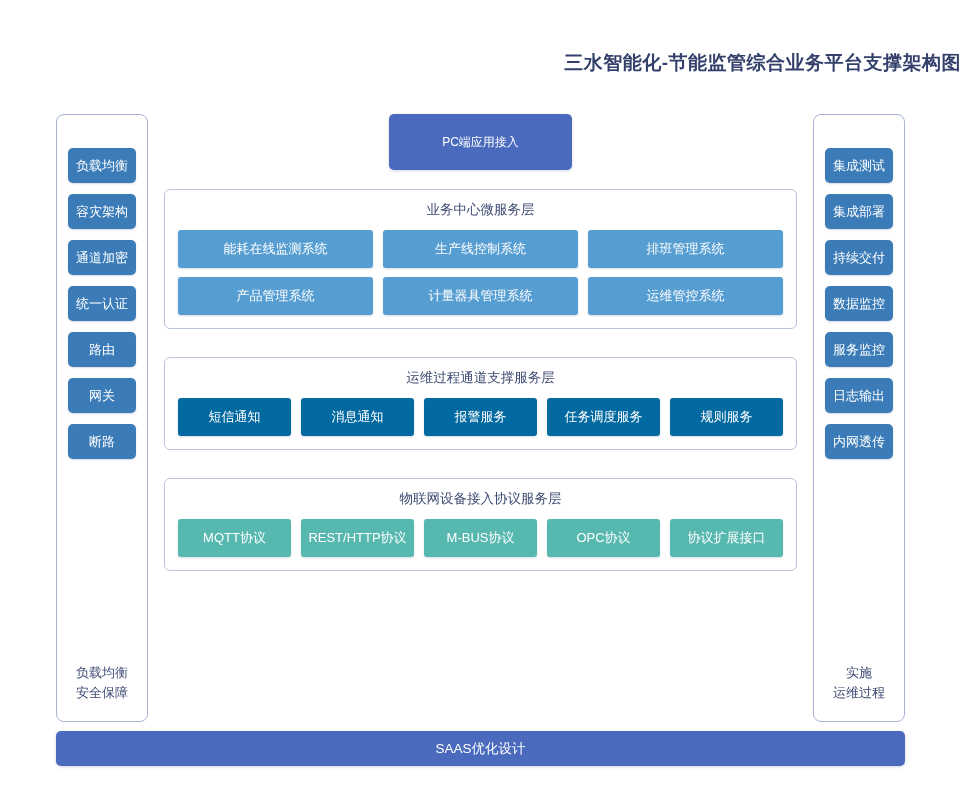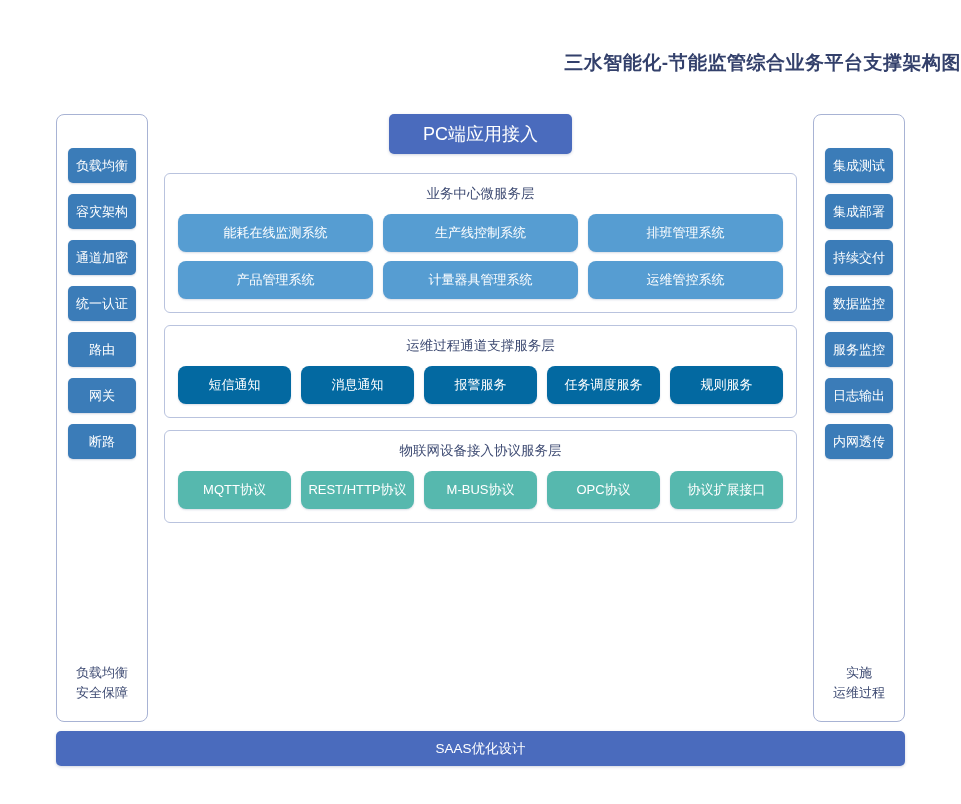--- a/index.html
+++ b/index.html
@@ -82,54 +82,54 @@
 
   
   .access-row {
     display: flex;
     justify-content: center;
     gap: 15px;
     margin-bottom: 19px;
   }
   .access-btn {
     width: 183px;
-    height: 40px;
+    height: 56px;
     background: #4a6bbd;
     border-radius: 5px;
     color: #ffffff;
-    font-size: 18px;
+    font-size: 12px;
     display: flex;
     align-items: center;
     justify-content: center;
     box-shadow: 0 1px 3px rgba(40,60,110,0.22);
   }
 
   
   .layer {
     border: 1px solid #b9c3de;
     border-radius: 6px;
     background: #ffffff;
     padding: 11px 13px 13px 13px;
-    margin-bottom: 12px;
+    margin-bottom: 28px;
   }
   .layer-title {
     text-align: center;
     font-size: 13.5px;
     color: #3d4a72;
     margin-bottom: 11px;
   }
   .row {
     display: flex;
     gap: 10px;
     margin-bottom: 9px;
   }
   .row:last-child { margin-bottom: 0; justify-content: space-between; }
   .cell {
     height: 38px;
-    border-radius: 8px;
+    border-radius: 3px;
     display: flex;
     align-items: center;
     justify-content: center;
     color: #ffffff;
     font-size: 13px;
     white-space: nowrap;
     box-shadow: 0 1px 2px rgba(40,60,110,0.18);
     flex: 1 1 0;
   }
   .cell.w2 { flex: 2.12 1 0; }

